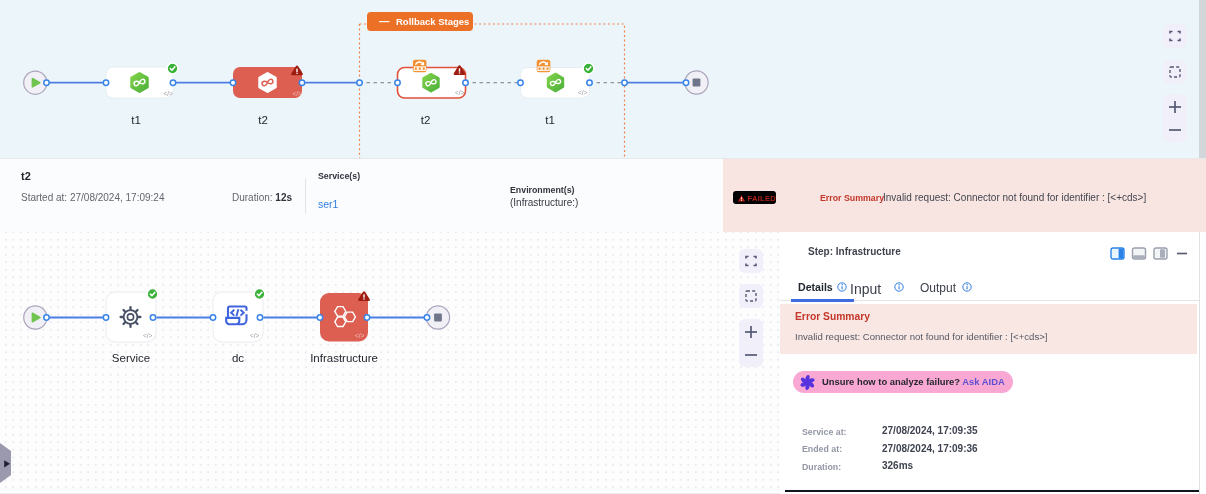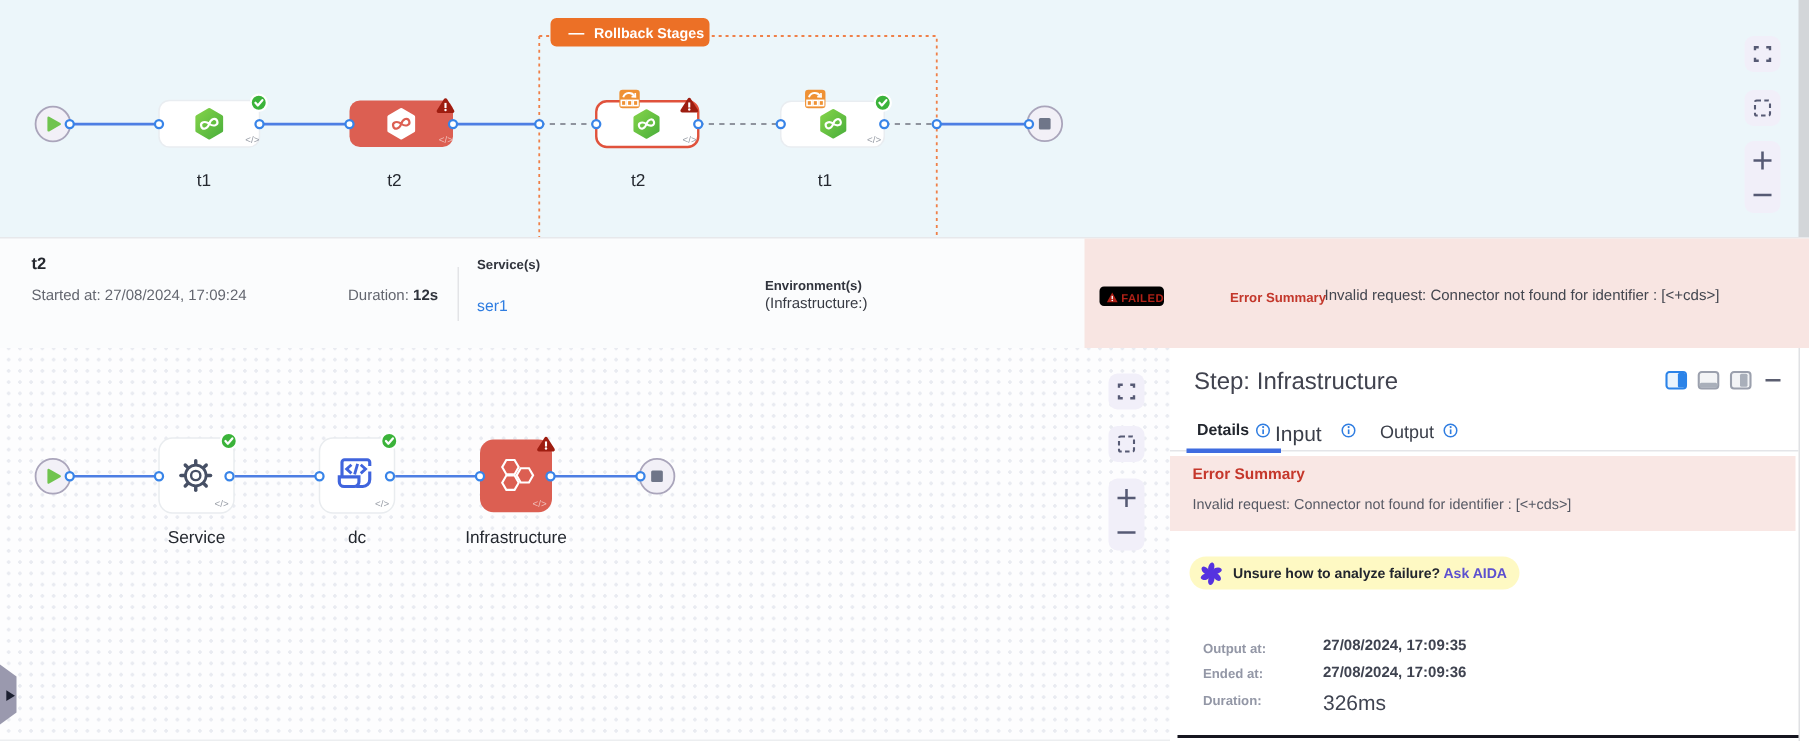--- a/index.html
+++ b/index.html
@@ -297,21 +297,21 @@
     <div class="zoomgrp" style="left:739px;top:87px">
       <svg width="24" height="48" viewBox="0 0 24 48" stroke="#565a74" stroke-width="1.7">
         <line x1="6" y1="13" x2="18" y2="13"></line>
           <line x1="12" y1="7" x2="12" y2="19"></line>
         <line x1="6" y1="36" x2="18" y2="36"></line>
       </svg>
     </div>
   </div>
 
   <div id="panel" class="abs">
-    <div class="t" style="left:16px;top:14px;font-size:16px;font-weight:400;color:#41434f">Step: Infrastructure</div>
+    <div class="t" style="left:28px;top:14px;font-size:10px;font-weight:700;color:#41434f">Step: Infrastructure</div>
 
     <svg width="120" height="16" style="position:absolute;left:330px;top:15px" viewBox="0 0 120 16">
       <rect x="1" y="1" width="13" height="11" rx="2" fill="#eaf4fd" stroke="#2b83e8" stroke-width="1.4"></rect>
       <rect x="8.6" y="1.6" width="4.8" height="9.8" rx="1" fill="#2b83e8"></rect>
       <rect x="22.5" y="1" width="13" height="11" rx="2" fill="#f3f4f6" stroke="#9ba0ad" stroke-width="1.4"></rect>
       <rect x="23.2" y="8.2" width="11.6" height="3.3" rx="1" fill="#a9afba"></rect>
       <rect x="44" y="1" width="13" height="11" rx="2" fill="#f3f4f6" stroke="#9ba0ad" stroke-width="1.4"></rect>
       <rect x="50" y="2.2" width="5" height="8.6" rx="1" fill="#a9afba"></rect>
       <line x1="67" y1="6.5" x2="77" y2="6.5" stroke="#5b5e70" stroke-width="1.7"></line>
     </svg>
@@ -335,39 +335,39 @@
         <circle cx="5.6" cy="3" r="0.8" fill="#2f7de1"></circle>
     </svg>
     <div class="abs" style="left:0;top:68px;width:419px;height:1px;background:#e4e5e8"></div>
     <div class="abs" style="left:10.5px;top:67px;width:63px;height:2.5px;background:#3f6ce0"></div>
 
     <div class="abs" style="left:0;top:71.5px;width:417px;height:50px;background:#f9e7e4">
       <div class="t" style="left:15px;top:7px;font-size:10.3px;font-weight:bold;color:#c5372b">Error Summary</div>
       <div class="t" style="left:15px;top:27px;font-size:9.6px;color:#565964">Invalid request: Connector not found for identifier : [&lt;+cds&gt;]</div>
     </div>
 
-    <div class="abs" style="left:13px;top:138.5px;width:220px;height:22px;background:#fef9c3;border-radius:11px">
+    <div class="abs" style="left:13px;top:138.5px;width:220px;height:22px;background:#f9a8d4;border-radius:11px">
       <svg width="17" height="17" style="position:absolute;left:6px;top:3px" viewBox="0 0 17 17">
         <g fill="#5633df">
           <ellipse cx="8.5" cy="4.3" rx="2" ry="3.4" transform="rotate(15 8.5 4.3)"></ellipse>
           <ellipse cx="12.2" cy="6.5" rx="2" ry="3.4" transform="rotate(75 12.2 6.5)"></ellipse>
           <ellipse cx="12.2" cy="10.5" rx="2" ry="3.4" transform="rotate(135 12.2 10.5)"></ellipse>
           <ellipse cx="8.5" cy="12.7" rx="2" ry="3.4" transform="rotate(195 8.5 12.7)"></ellipse>
           <ellipse cx="4.8" cy="10.5" rx="2" ry="3.4" transform="rotate(255 4.8 10.5)"></ellipse>
           <ellipse cx="4.8" cy="6.5" rx="2" ry="3.4" transform="rotate(315 4.8 6.5)"></ellipse>
           <circle cx="8.5" cy="8.5" r="2.6"></circle>
         </g>
       </svg>
       <div class="t" style="left:29px;top:5.5px;font-size:9.4px;font-weight:bold;color:#23262e">Unsure how to analyze failure? <span style="color:#5d50cf">Ask AIDA</span></div>
     </div>
 
-    <div class="t" style="left:22px;top:194.5px;font-size:8.8px;font-weight:bold;color:#9397a6">Output at:</div>
+    <div class="t" style="left:22px;top:194.5px;font-size:8.8px;font-weight:bold;color:#9397a6">Service at:</div>
     <div class="t" style="left:102px;top:193px;font-size:10px;font-weight:bold;color:#3f4350">27/08/2024, 17:09:35</div>
     <div class="t" style="left:22px;top:212px;font-size:8.8px;font-weight:bold;color:#9397a6">Ended at:</div>
     <div class="t" style="left:102px;top:210.5px;font-size:10px;font-weight:bold;color:#3f4350">27/08/2024, 17:09:36</div>
     <div class="t" style="left:22px;top:229.5px;font-size:8.8px;font-weight:bold;color:#9397a6">Duration:</div>
-    <div class="t" style="left:102px;top:228px;font-size:14px;font-weight:normal;color:#3f4350">326ms</div>
+    <div class="t" style="left:102px;top:228px;font-size:10px;font-weight:bold;color:#3f4350">326ms</div>
 
     <div class="abs" style="left:419px;top:0;width:1px;height:262px;background:#e0e1e4"></div>
     <div class="abs" style="left:5px;top:257.5px;width:414px;height:2.2px;background:#15151f"></div>
   </div>
 
 </div>
 
 </body></html>

